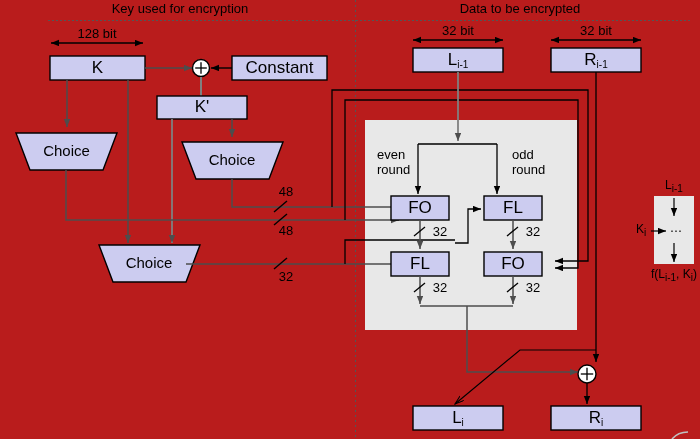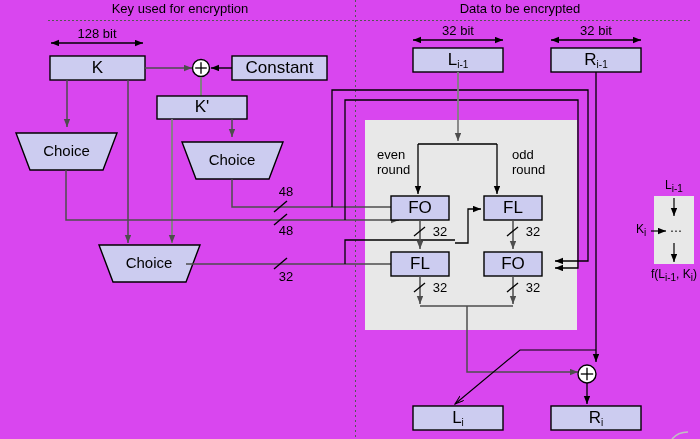--- a/index.html
+++ b/index.html
@@ -1,16 +1,16 @@
 <!DOCTYPE html>
 <html><head>
 <meta charset="utf-8">
 <style>
   html,body{margin:0;padding:0;background:#ffffff;}
-  #root{position:relative;width:700px;height:439px;background:#d946ef;
+  #root{position:relative;width:700px;height:439px;background:#b91c1c;
         font-family:"Liberation Sans",sans-serif;overflow:hidden;}
   svg{display:block;}
   text{font-family:"Liberation Sans",sans-serif;fill:#000;}
   .boxlabel{font-size:17px;text-anchor:middle;dominant-baseline:middle;}
   .boxlabel-sm{font-size:15px;text-anchor:middle;dominant-baseline:middle;}
   .sub{font-size:10px;}
   .hdr{font-size:13px;text-anchor:middle;}
   .ann{font-size:13px;text-anchor:middle;}
   .annl{font-size:13px;text-anchor:start;}
   .wirelbl{font-size:13px;text-anchor:middle;}

